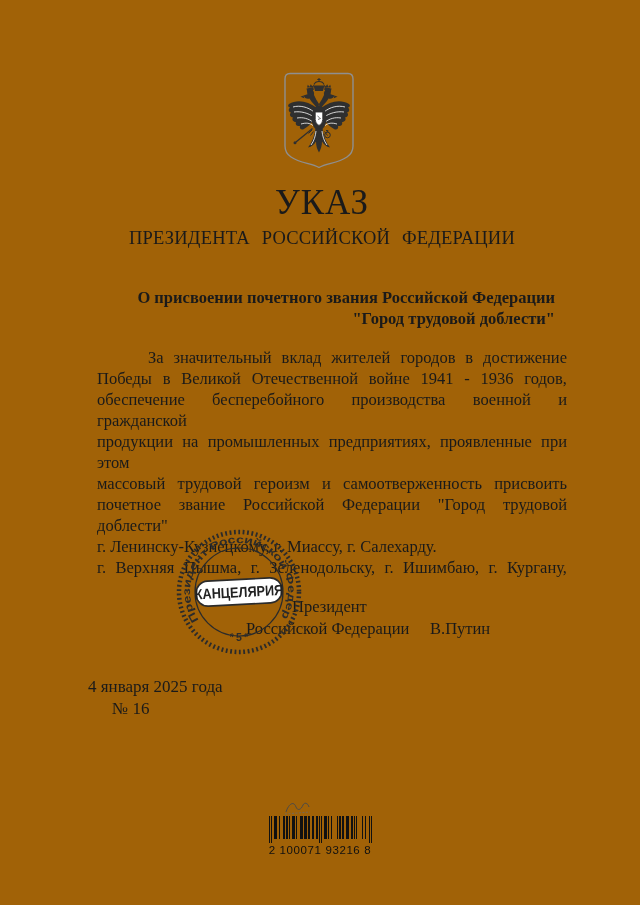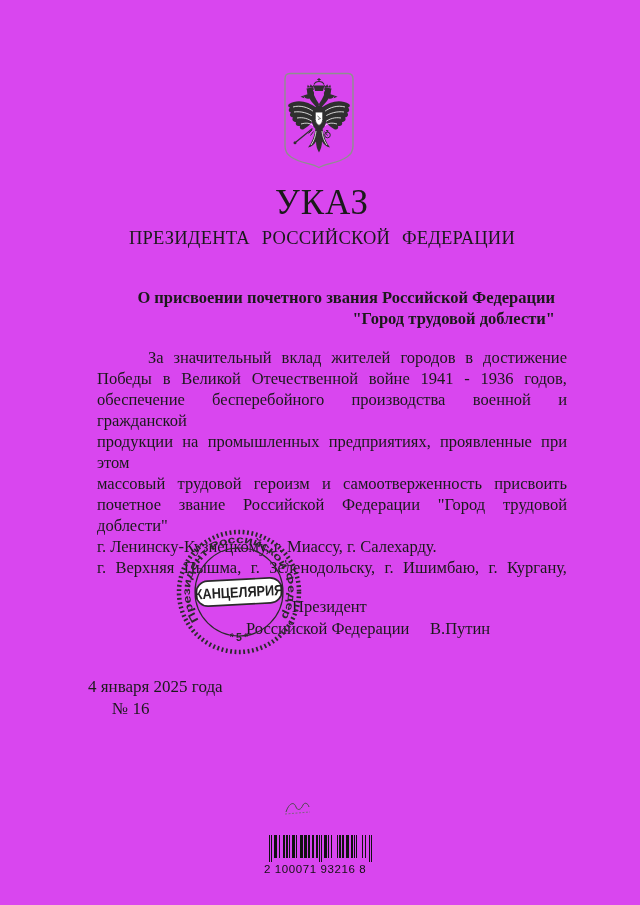--- a/index.html
+++ b/index.html
@@ -1,17 +1,17 @@
 <!DOCTYPE html>
 <html><head>
 <meta charset="utf-8">
 <style>
   html,body{margin:0;padding:0;background:#fff;}
   .page{
-    position:relative;width:640px;height:905px;background:#d946ef;overflow:hidden;
+    position:relative;width:640px;height:905px;background:#a16207;overflow:hidden;
     font-family:"Liberation Serif","DejaVu Serif",serif;color:#1a1a1a;
   }
   .emblem{position:absolute;left:278px;top:71px;}
   .doc-title{
     position:absolute;top:183px;left:0;width:644px;text-align:center;
     font-size:35px;letter-spacing:1px;
   }
   .doc-issuer{
     position:absolute;top:228px;left:0;width:644px;text-align:center;
     font-size:18.5px;word-spacing:7px;letter-spacing:.2px;
@@ -27,21 +27,21 @@
   .stamp{position:absolute;left:174px;top:527px;width:130px;height:130px;}
   .sig{position:absolute;font-size:16.5px;white-space:nowrap;}
   .sig1{left:292px;top:597px;}
   .sig2{left:246px;top:619px;}
   .signame{left:430px;top:619px;}
   .footerline{position:absolute;left:88px;font-size:17px;white-space:nowrap;}
   .place{top:655px;}
   .date{top:677px;}
   .number{top:699px;margin-left:24px;}
   .squiggle{position:absolute;left:283px;top:799px;}
-  .barcode{position:absolute;left:264px;top:835px;width:112px;}
+  .barcode{position:absolute;left:264px;top:816px;width:112px;text-align:center;}
   .barcode svg{display:block;margin:0 auto;}
   .barcode-digits{
     font-family:"Liberation Sans","DejaVu Sans",sans-serif;
     font-size:11.5px;letter-spacing:.6px;white-space:nowrap;color:#111;margin-top:1px;
   }
 </style>
 </head>
 <body>
 
 <div class="page">

